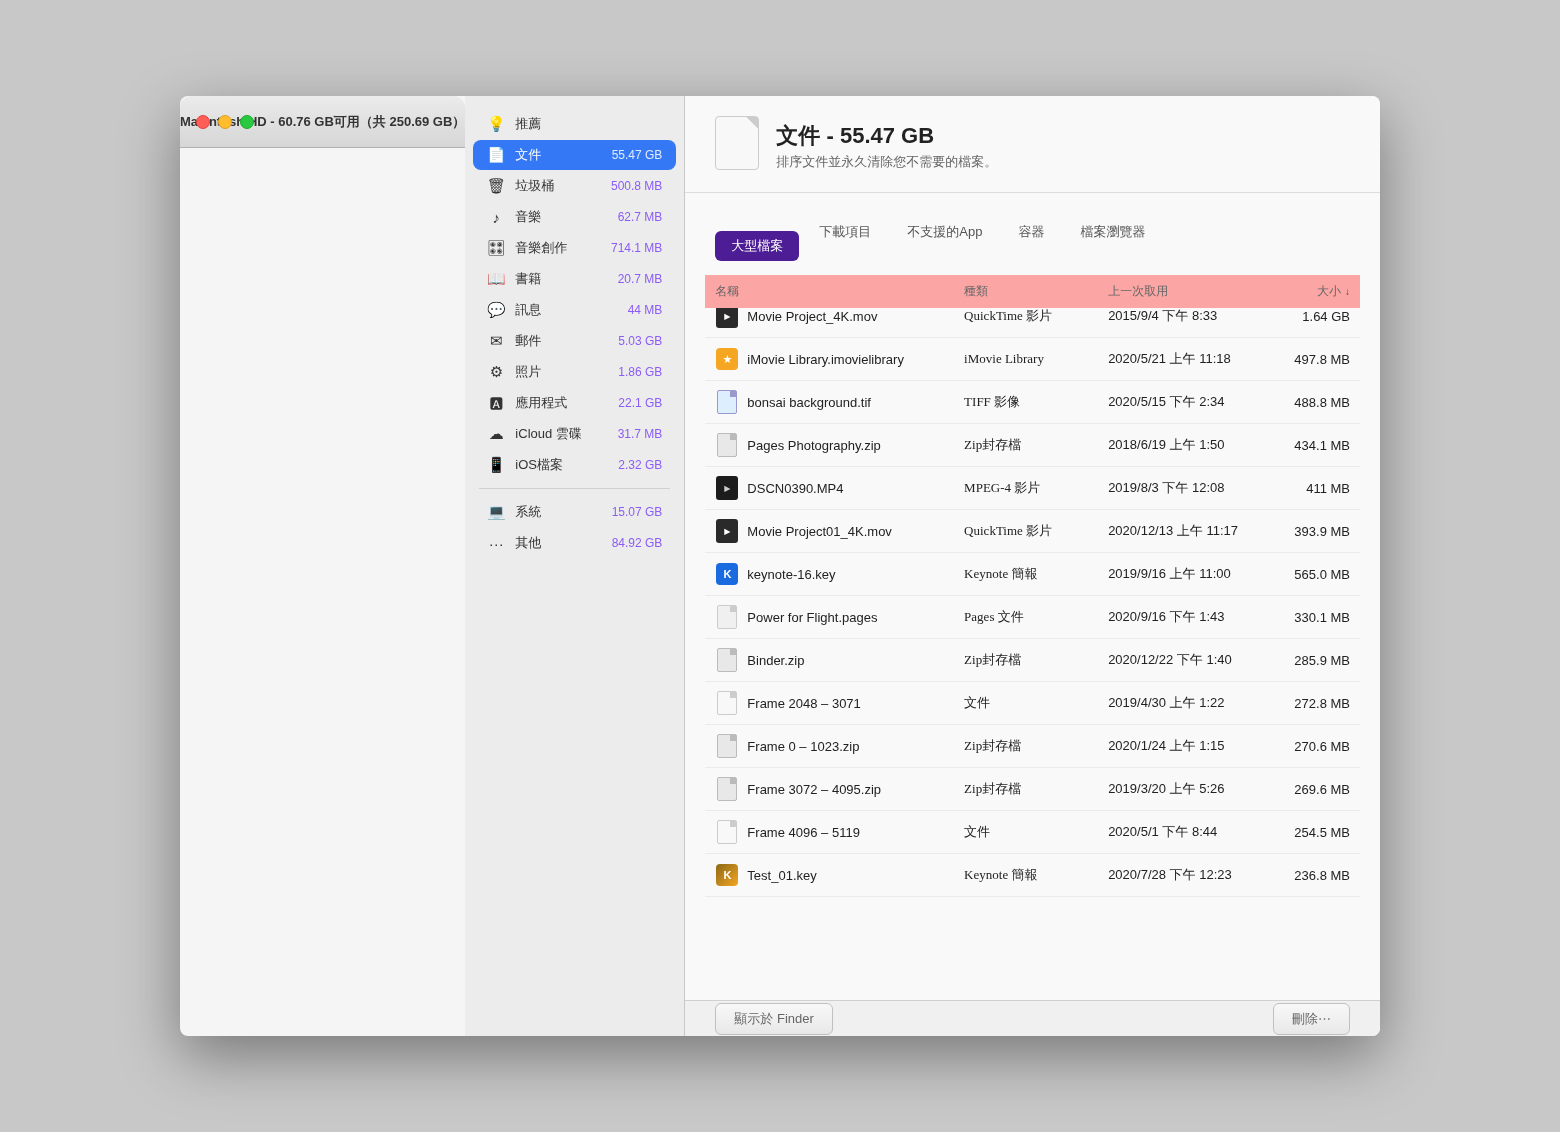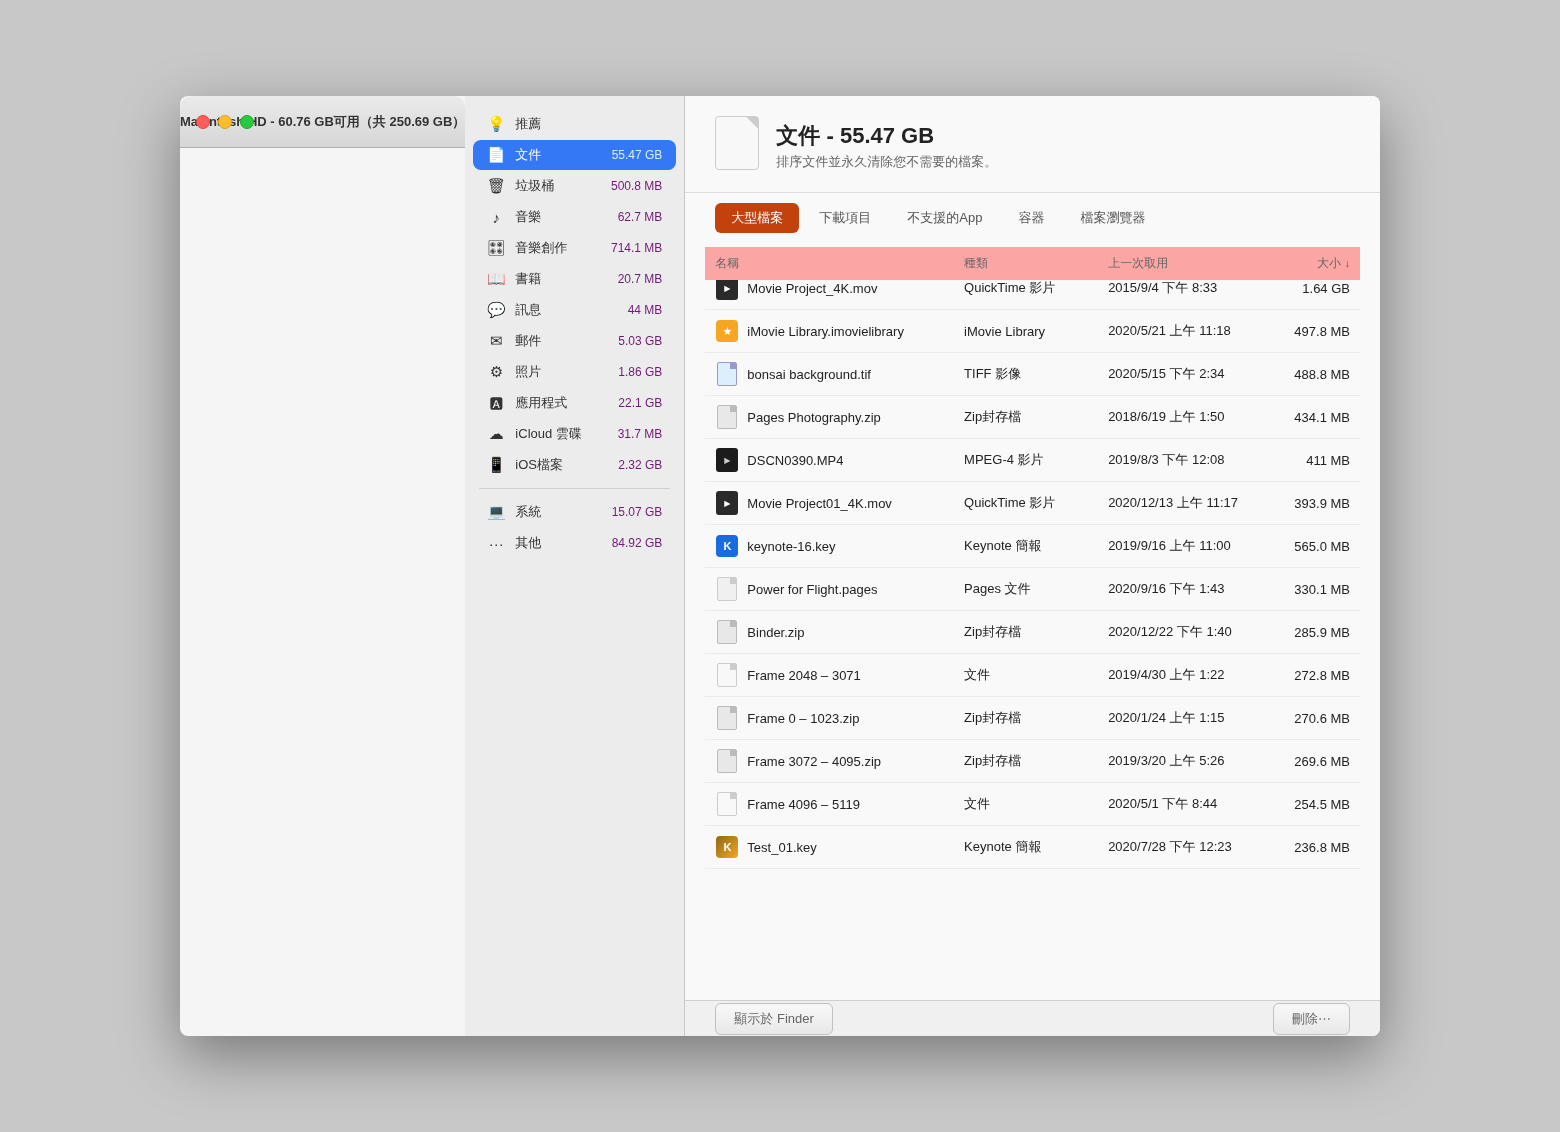--- a/index.html
+++ b/index.html
@@ -89,21 +89,21 @@
     .sidebar-icon {
       width: 18px;
       height: 18px;
       display: flex;
       align-items: center;
       justify-content: center;
       font-size: 15px;
       flex-shrink: 0;
     }
     .sidebar-label { flex: 1; font-weight: 500; }
-    .sidebar-size { font-size: 12px; color: #701a75; margin-left: auto; }
+    .sidebar-size { font-size: 12px; color: #8b5cf6; margin-left: auto; }
     .sidebar-item.active .sidebar-size { color: rgba(255,255,255,0.85); }
     .sidebar-divider {
       height: 1px;
       background: #d0d0d0;
       margin: 8px 14px;
     }
     
     .right-panel {
       flex: 1;
       display: flex;
@@ -168,22 +168,23 @@
       padding: 6px 16px;
       border-radius: 6px;
       font-size: 13px;
       cursor: pointer;
       border: none;
       background: transparent;
       color: #555;
       font-weight: 500;
     }
     .tab-btn.active {
-      background: #c2410c;
+      background: #4c1d95;
       color: white;
+      margin-top: 28px;
     }
     
     .file-table-wrapper {
       flex: 1;
       overflow-y: auto;
       padding: 0 20px;
     }
     .file-table {
       width: 100%;
       border-collapse: collapse;
@@ -212,21 +213,21 @@
     }
     .sort-arrow { font-size: 10px; color: #444; }
     .file-table tbody tr {
       border-bottom: 1px solid #ebebeb;
     }
     .file-table tbody td {
       padding: 7px 10px;
       color: #222;
     }
     .col-name { width: 38%; }
-    .col-type { width: 22%; }
+    .col-type { width: 22%; font-family: Liberation Serif, serif; }
     .col-date { width: 25%; }
     .col-size { text-align: right; width: 15%; }
     .file-name-cell {
       display: flex;
       align-items: center;
       gap: 8px;
     }
     .file-thumb {
       width: 24px;
       height: 28px;

